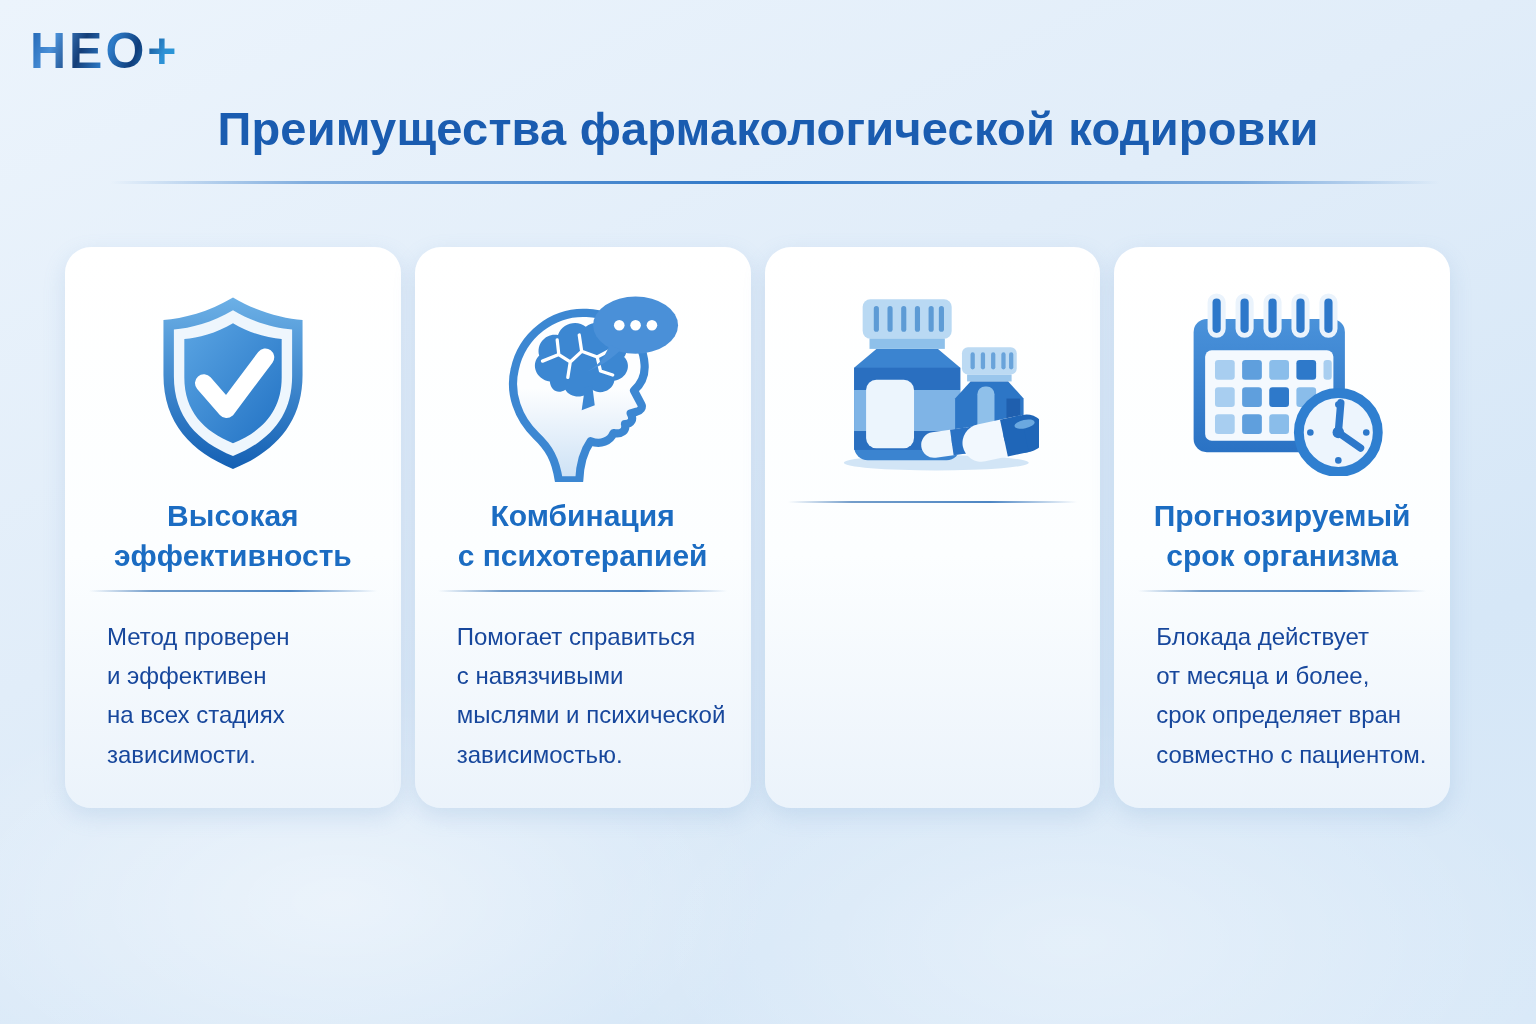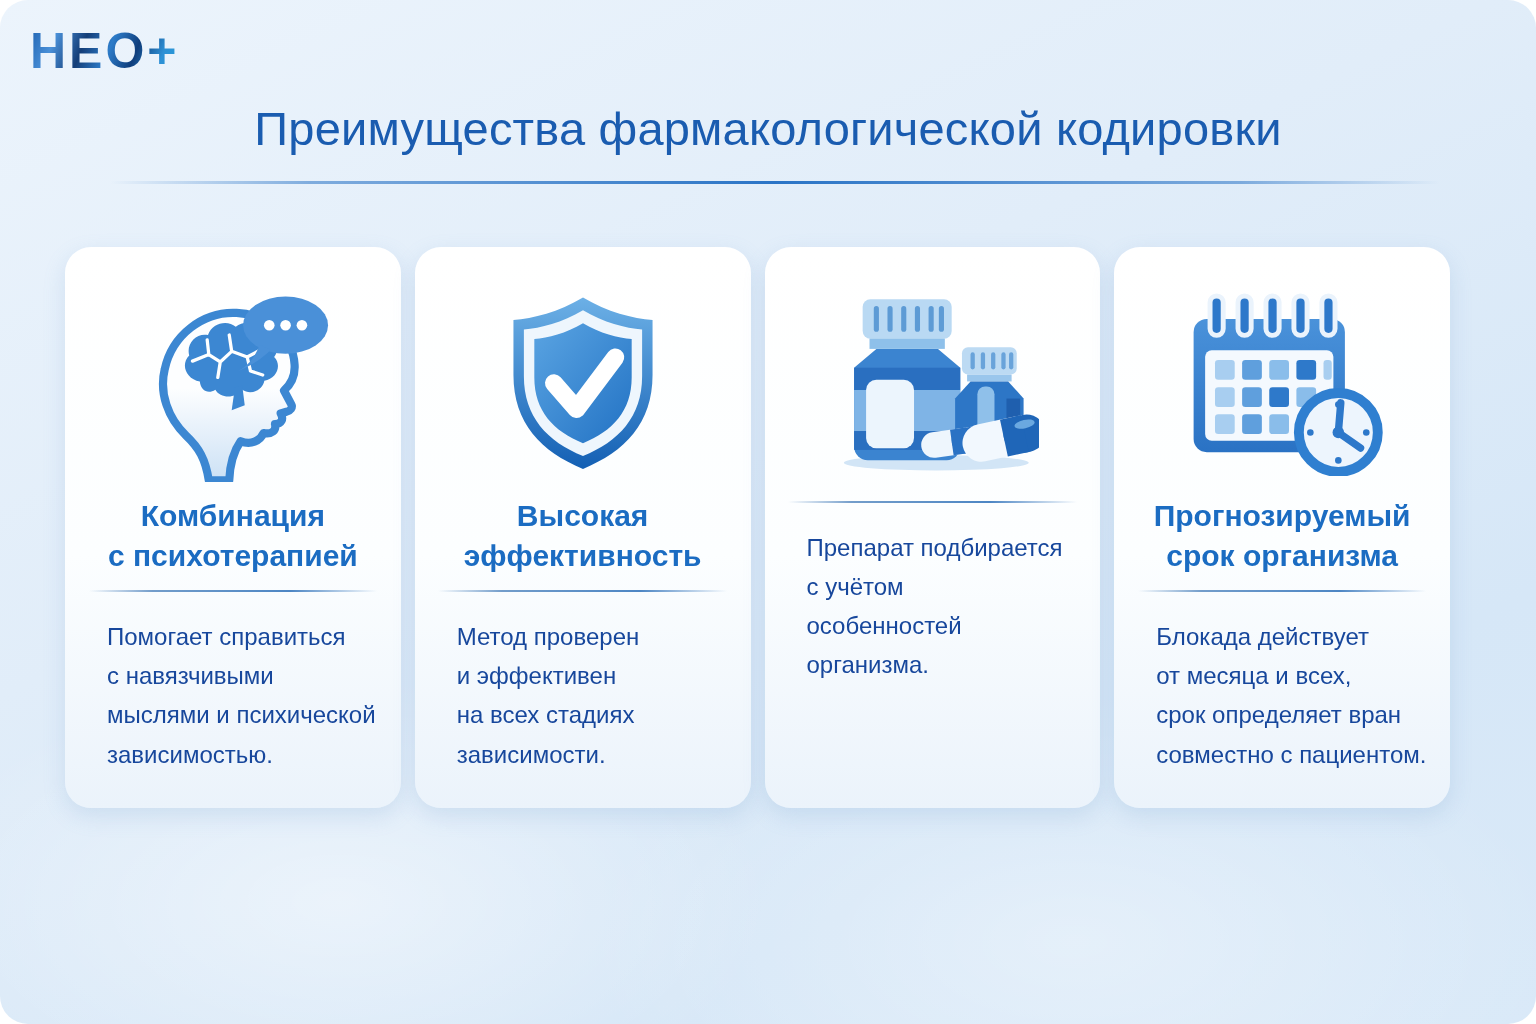--- a/index.html
+++ b/index.html
@@ -3,31 +3,30 @@
 <meta charset="utf-8">
 <style>
   html,body { margin:0; padding:0; }
   .page {
     position:relative; width:1536px; height:1024px; overflow:hidden;
     font-family:"Liberation Sans", sans-serif;
     background:
       radial-gradient(620px 320px at 22% 88%, rgba(255,255,255,.45), rgba(255,255,255,0) 70%),
       radial-gradient(700px 360px at 70% 92%, rgba(255,255,255,.35), rgba(255,255,255,0) 70%),
       linear-gradient(155deg,#ecf4fc 0%, #e1edf9 40%, #d6e7f7 75%, #d9e9f8 100%);
-    border-radius: 28px;
   }
   .logo {
     position:absolute; left:30px; top:22px;
     font-size:50px; font-weight:bold; letter-spacing:3px;
     background:linear-gradient(112deg,#1b5fae 0%, #4a90d8 18%, #143e78 36%, #2d7cc9 52%, #0f3e7c 68%, #2e90d5 84%, #25a0da 100%);
     -webkit-background-clip:text; background-clip:text; color:transparent;
   }
   .title {
     position:absolute; top:101px; left:0; width:100%;
-    text-align:center; font-size:47px; font-weight:normal; color:#1a5cb0;
+    text-align:center; font-size:47px; font-weight:bold; color:#1a5cb0;
     letter-spacing:0.2px;
   }
   .title-rule {
     position:absolute; top:181px; left:110px; width:1330px; height:3px; border-radius:2px;
     background:linear-gradient(90deg, rgba(42,116,198,0) 0%, rgba(42,116,198,.55) 15%, #2a74c6 50%, rgba(42,116,198,.55) 85%, rgba(42,116,198,0) 100%);
   }
   .cards {
     position:absolute; left:65px; top:247px; width:1385px; height:561px;
     display:flex; gap:14px;
   }
@@ -56,20 +55,48 @@
 <body>
 
 <div class="page">
 
   <div class="logo">НЕО+</div>
 
   <div class="title">Преимущества фармакологической кодировки</div>
   <div class="title-rule"></div>
 
   <div class="cards">
+
+    <div class="card">
+      <div class="icon-wrap">
+        <svg width="178" height="186" viewBox="0 0 220 230">
+          <defs>
+            <linearGradient id="g2outer" x1="0" y1="0" x2="0" y2="1">
+              <stop offset="0" stop-color="#6cb0e6"></stop>
+              <stop offset="1" stop-color="#1460b4"></stop>
+            </linearGradient>
+            <linearGradient id="g2inner" x1="0" y1="0" x2="1" y2="1">
+              <stop offset="0" stop-color="#5aa4e2"></stop>
+              <stop offset="1" stop-color="#2272c4"></stop>
+            </linearGradient>
+          </defs>
+          <path id="g2shield" d="M110 8 C140 26 172 34 196 36 L196 104 C196 163 162 199 110 220 C58 199 24 163 24 104 L24 36 C48 34 80 26 110 8 Z" fill="url(#g2outer)"></path>
+          <path d="M110 8 C140 26 172 34 196 36 L196 104 C196 163 162 199 110 220 C58 199 24 163 24 104 L24 36 C48 34 80 26 110 8 Z" fill="#eef6fd" transform="translate(110 114) scale(0.85) translate(-110 -114)"></path>
+          <path d="M110 8 C140 26 172 34 196 36 L196 104 C196 163 162 199 110 220 C58 199 24 163 24 104 L24 36 C48 34 80 26 110 8 Z" fill="url(#g2inner)" transform="translate(110 114) scale(0.70) translate(-110 -114)"></path>
+          <path d="M74 114 L102 146 L150 82" fill="none" stroke="#ffffff" stroke-width="22" stroke-linecap="round" stroke-linejoin="round"></path>
+        </svg>
+      </div>
+      <div class="card-title">Высокая
+эффективность</div>
+      <div class="card-divider"></div>
+      <div class="card-body">Метод проверен
+и эффективен
+на всех стадиях
+зависимости.</div>
+    </div>
 
     <div class="card">
       <div class="icon-wrap">
         <svg width="205" height="196" viewBox="0 0 250 240">
           <defs>
             <linearGradient id="g1head" x1="0" y1="0" x2="0" y2="1">
               <stop offset="0.45" stop-color="#fdfeff"></stop>
               <stop offset="1" stop-color="#cce1f5"></stop>
             </linearGradient>
           </defs>
@@ -88,48 +115,20 @@
 с психотерапией</div>
       <div class="card-divider"></div>
       <div class="card-body">Помогает справиться
 с навязчивыми
 мыслями и психической
 зависимостью.</div>
     </div>
 
     <div class="card">
       <div class="icon-wrap">
-        <svg width="178" height="186" viewBox="0 0 220 230">
-          <defs>
-            <linearGradient id="g2outer" x1="0" y1="0" x2="0" y2="1">
-              <stop offset="0" stop-color="#6cb0e6"></stop>
-              <stop offset="1" stop-color="#1460b4"></stop>
-            </linearGradient>
-            <linearGradient id="g2inner" x1="0" y1="0" x2="1" y2="1">
-              <stop offset="0" stop-color="#5aa4e2"></stop>
-              <stop offset="1" stop-color="#2272c4"></stop>
-            </linearGradient>
-          </defs>
-          <path id="g2shield" d="M110 8 C140 26 172 34 196 36 L196 104 C196 163 162 199 110 220 C58 199 24 163 24 104 L24 36 C48 34 80 26 110 8 Z" fill="url(#g2outer)"></path>
-          <path d="M110 8 C140 26 172 34 196 36 L196 104 C196 163 162 199 110 220 C58 199 24 163 24 104 L24 36 C48 34 80 26 110 8 Z" fill="#eef6fd" transform="translate(110 114) scale(0.85) translate(-110 -114)"></path>
-          <path d="M110 8 C140 26 172 34 196 36 L196 104 C196 163 162 199 110 220 C58 199 24 163 24 104 L24 36 C48 34 80 26 110 8 Z" fill="url(#g2inner)" transform="translate(110 114) scale(0.70) translate(-110 -114)"></path>
-          <path d="M74 114 L102 146 L150 82" fill="none" stroke="#ffffff" stroke-width="22" stroke-linecap="round" stroke-linejoin="round"></path>
-        </svg>
-      </div>
-      <div class="card-title">Высокая
-эффективность</div>
-      <div class="card-divider"></div>
-      <div class="card-body">Метод проверен
-и эффективен
-на всех стадиях
-зависимости.</div>
-    </div>
-
-    <div class="card">
-      <div class="icon-wrap">
         <svg width="214" height="180" viewBox="0 0 250 210">
           <ellipse cx="130" cy="197" rx="108" ry="9" fill="#d2e5f6"></ellipse>
 
           <rect x="44" y="6" width="104" height="46" rx="9" fill="#b9d9f3"></rect>
           <g fill="#5d9bd5">
             <rect x="57" y="14" width="6" height="30" rx="3"></rect>
               <rect x="73" y="14" width="6" height="30" rx="3"></rect>
             <rect x="89" y="14" width="6" height="30" rx="3"></rect>
               <rect x="105" y="14" width="6" height="30" rx="3"></rect>
             <rect x="121" y="14" width="6" height="30" rx="3"></rect>
@@ -163,23 +162,20 @@
 
           <g transform="rotate(-12 210 168)">
             <rect x="160" y="146" width="98" height="44" rx="22" fill="#f2f8fe"></rect>
             <rect x="209" y="146" width="49" height="44" rx="22" fill="#1f66b8"></rect>
             <rect x="209" y="146" width="25" height="44" fill="#1f66b8"></rect>
             <ellipse cx="236" cy="157" rx="12" ry="5" fill="#6aa8e0"></ellipse>
           </g>
         </svg>
       </div>
       <div class="card-divider"></div>
-      <div class="card-body">Препарат подбирается
-с учётом
-особенностей организма.</div>
     </div>
 
     <div class="card">
       <div class="icon-wrap">
         <svg width="210" height="185" viewBox="0 0 255 225">
           <defs>
             <linearGradient id="g4cal" x1="0" y1="0" x2="0" y2="1">
               <stop offset="0" stop-color="#4a92da"></stop>
               <stop offset="1" stop-color="#2a72c4"></stop>
             </linearGradient>
@@ -217,19 +213,19 @@
           <circle cx="162" cy="172" r="4" fill="#2d78ca"></circle>
           <path d="M196 172 L199 136" stroke="#2d78ca" stroke-width="9" stroke-linecap="round"></path>
           <path d="M196 172 L223 191" stroke="#2d78ca" stroke-width="9" stroke-linecap="round"></path>
           <circle cx="196" cy="172" r="7" fill="#2d78ca"></circle>
         </svg>
       </div>
       <div class="card-title">Прогнозируемый
 срок организма</div>
       <div class="card-divider"></div>
       <div class="card-body">Блокада действует
-от месяца и всех,
+от месяца и более,
 срок определяет вран
 совместно с пациентом.</div>
     </div>
 
   </div>
 </div>
 
 </body></html>

